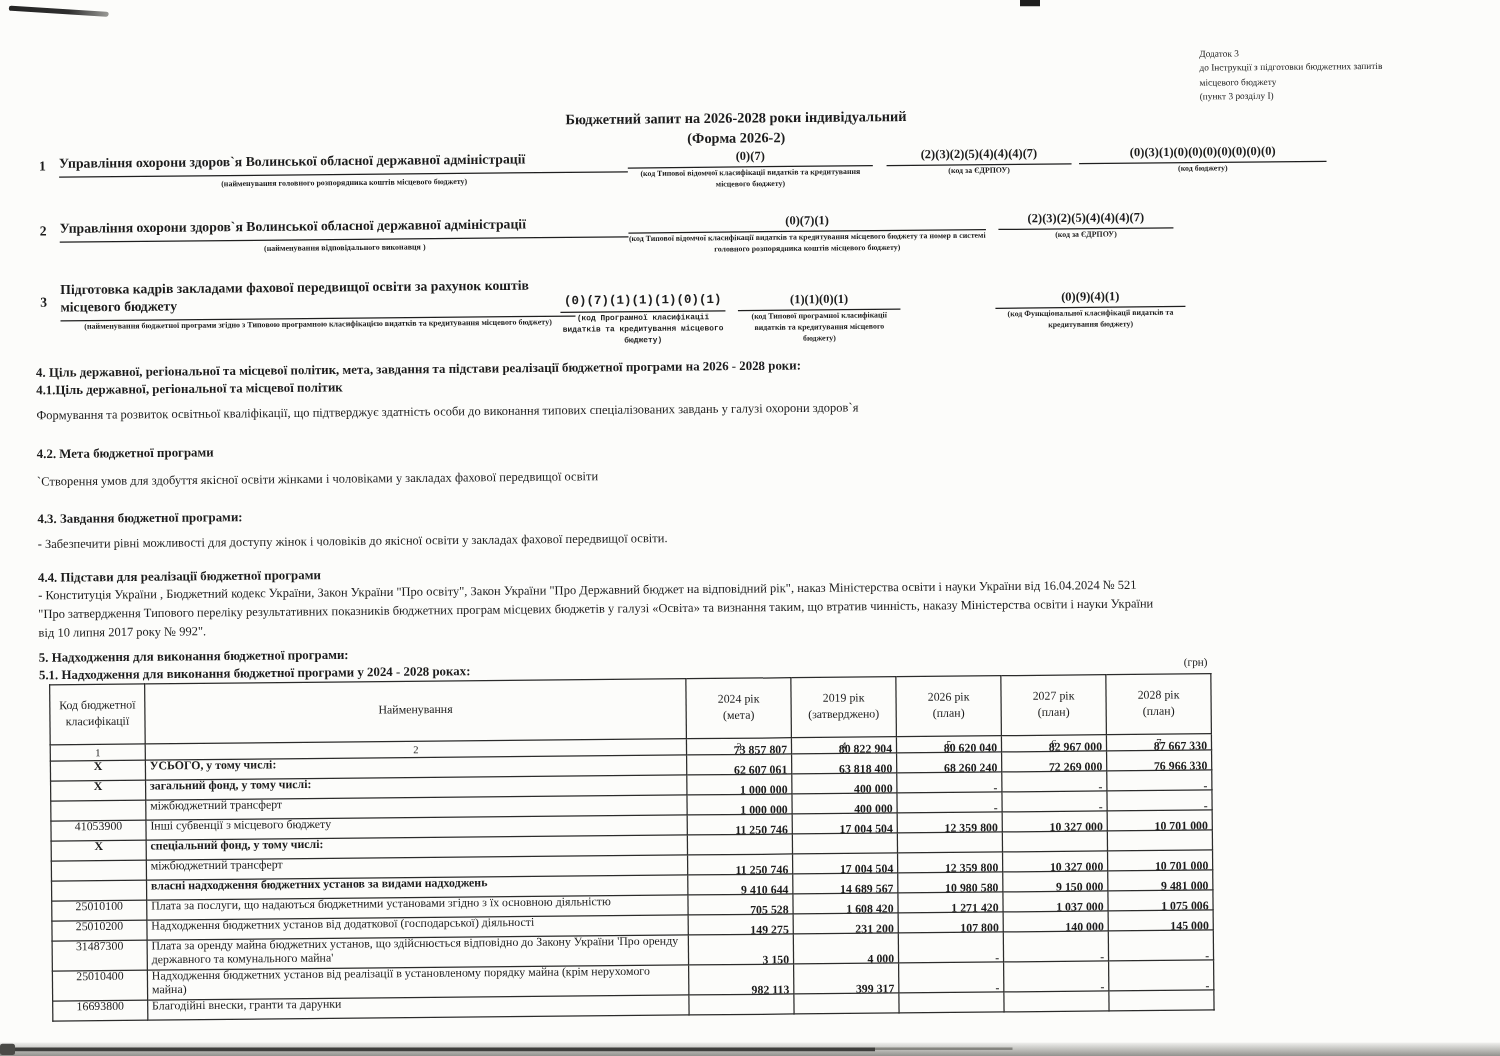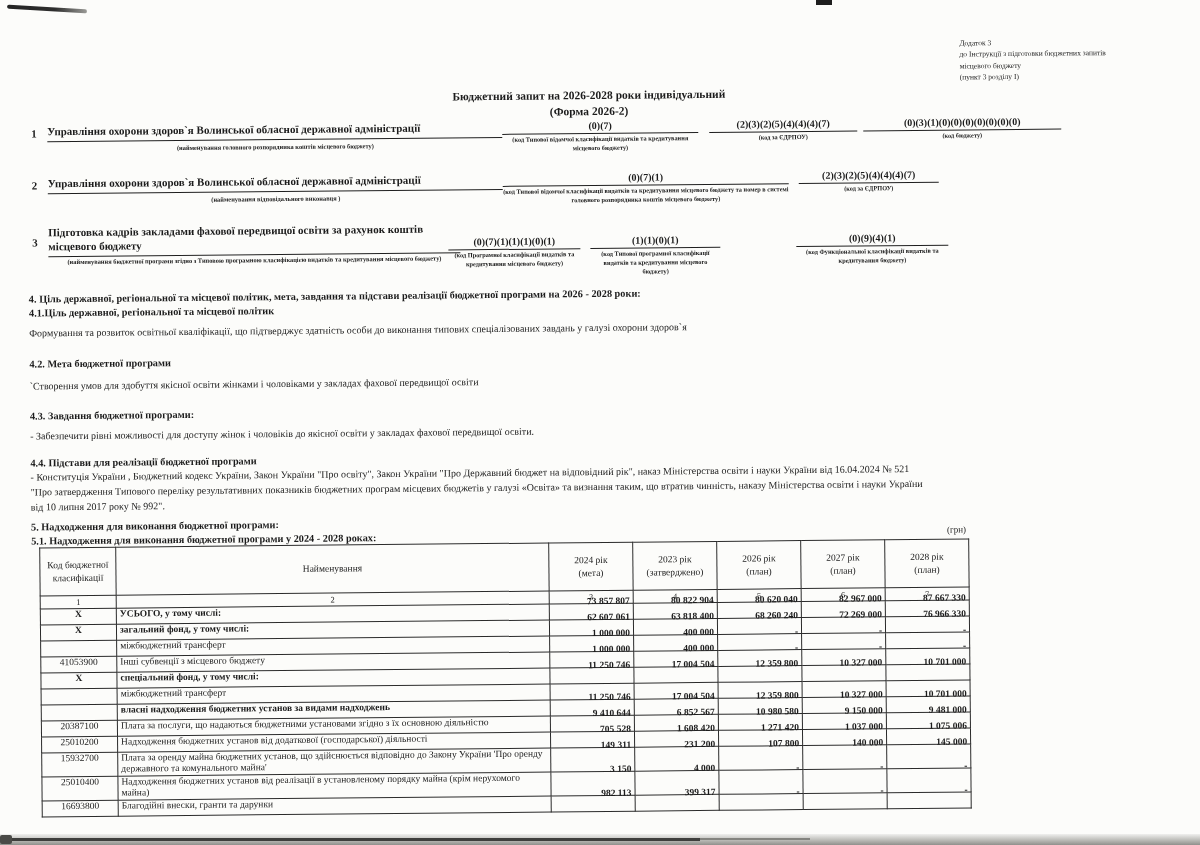--- a/index.html
+++ b/index.html
@@ -40,21 +40,21 @@
   .fcaption{position:absolute;left:92px;top:20px;width:372px;text-align:center;
     font-size:6.4px;font-weight:bold;line-height:1.4;}
   #frow3 .fcaption{left:60px;top:32px;width:392px;}
   .codeblock{position:absolute;top:0;text-align:center;}
   .codeval{display:block;font-weight:bold;font-size:10px;border-bottom:1.5px solid #1f1f1f;
     padding-bottom:1px;line-height:1.2;}
   .codecap{display:block;font-size:6.3px;font-weight:bold;line-height:1.4;margin-top:1px;}
   #r1c1{left:505px;width:196px;} #r1c2{left:712px;width:148px;} #r1c3{left:866px;width:198px;}
   #r2c1{left:505px;width:286px;} #r2c2{left:801px;width:140px;}
   #frow3 .codeblock{top:14px;}
-  #r3c1{left:450px;width:132px;} #r3c2{left:592px;width:130px;} #r3c3{left:798px;width:152px;}
+  #r3c1{left:450px;width:132px;font-family:Liberation Mono, monospace;} #r3c2{left:592px;width:130px;} #r3c3{left:798px;width:152px;}
 
   
   .sec{position:absolute;left:30px;width:1148px;font-size:10px;line-height:1.35;}
   .sec.h{font-weight:bold;font-size:10.3px;}
   #s4{top:287px;} #s41h{top:301px;} #s41b{top:321px;}
   #s42h{top:352px;} #s42b{top:374px;}
   #s43h{top:404px;} #s43b{top:424px;}
   #s44h{top:451px;} #s44b{top:464px;line-height:1.5;}
   #s5{top:515px;} #s51{top:529px;}
   #grn{position:absolute;left:880px;top:528px;width:85px;text-align:right;font-size:9px;}
@@ -174,21 +174,21 @@
       </colgroup>
       <thead>
         <tr>
           <th>Код бюджетної класифікації</th>
           <th>Найменування</th>
         <th>
               <div>2024 рік</div>
               <div>(мета)</div>
             </th>
             <th>
-              <div>2023 рік</div>
+              <div>2019 рік</div>
               <div>(затверджено)</div>
             </th>
             <th>
               <div>2026 рік</div>
               <div>(план)</div>
             </th>
             <th>
               <div>2027 рік</div>
               <div>(план)</div>
             </th>
@@ -335,27 +335,27 @@
               <span class="v">12 359 800</span>
             </td>
             <td class="val">
               <span class="v">10 327 000</span>
             </td>
             <td class="val">
               <span class="v">10 701 000</span>
             </td>
           </tr>
           <tr>
-            <td class="code">20387100</td>
+            <td class="code">25010100</td>
             <td class="name ind1">Плата за послуги, що надаються бюджетними установами згідно з їх основною діяльністю</td>
             <td class="val">
               <span class="v">9 410 644</span>
             </td>
             <td class="val">
-              <span class="v">6 852 567</span>
+              <span class="v">14 689 567</span>
             </td>
             <td class="val">
               <span class="v">10 980 580</span>
             </td>
             <td class="val">
               <span class="v">9 150 000</span>
             </td>
             <td class="val">
               <span class="v">9 481 000</span>
             </td>
@@ -373,24 +373,24 @@
               <span class="v">1 271 420</span>
             </td>
             <td class="val">
               <span class="v">1 037 000</span>
             </td>
             <td class="val">
               <span class="v">1 075 006</span>
             </td>
           </tr>
           <tr>
-            <td class="code">15932700</td>
+            <td class="code">31487300</td>
             <td class="name ind1">Плата за оренду майна бюджетних установ, що здійснюється відповідно до Закону України 'Про оренду державного та комунального майна'</td>
             <td class="val">
-              <span class="v">149 311</span>
+              <span class="v">149 275</span>
             </td>
             <td class="val">
               <span class="v">231 200</span>
             </td>
             <td class="val">
               <span class="v">107 800</span>
             </td>
             <td class="val">
               <span class="v">140 000</span>
             </td>

